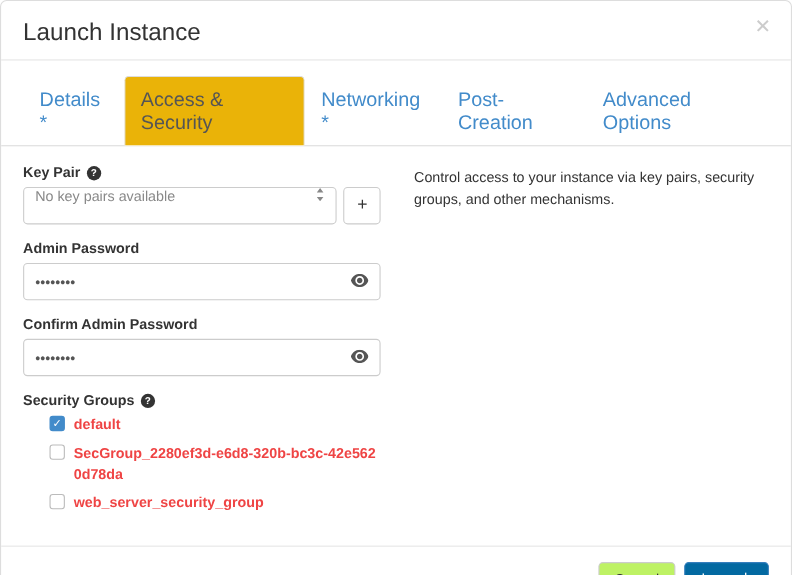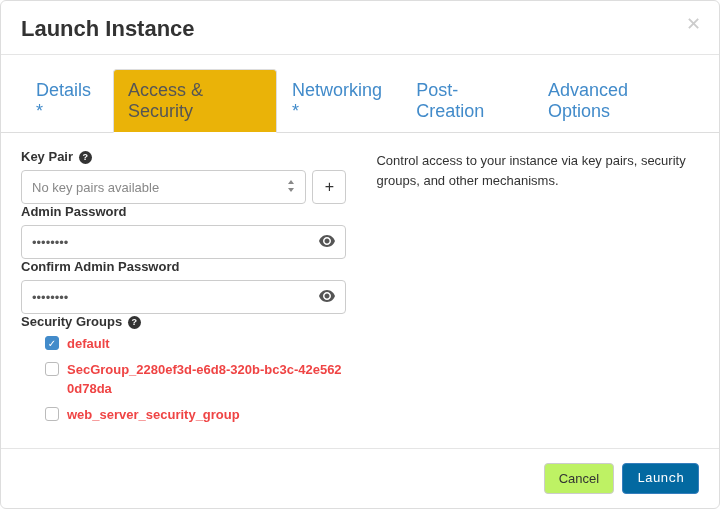--- a/index.html
+++ b/index.html
@@ -16,21 +16,21 @@
       border-radius: 6px;
       overflow: hidden;
     }
     .modal-header {
       padding: 15px 20px 12px;
       position: relative;
       border-bottom: 1px solid #e5e5e5;
     }
     .modal-title {
       font-size: 22px;
-      font-weight: 700;
+      font-weight: 400;
       color: #333;
     }
     .close-btn {
       position: absolute;
       top: 12px;
       right: 18px;
       color: #ccc;
       font-size: 18px;
       cursor: pointer;
       background: none;
@@ -69,21 +69,21 @@
       flex: 0 0 48%;
     }
     .help-col {
       flex: 1;
       color: #333;
       font-size: 13px;
       line-height: 1.5;
       padding-top: 2px;
     }
     .form-group {
-      margin-bottom: 0;
+      margin-bottom: 14px;
     }
     .form-label {
       display: block;
       font-weight: 700;
       font-size: 13px;
       color: #333;
       margin-bottom: 6px;
     }
     .help-icon {
       display: inline-block;
@@ -105,21 +105,21 @@
     .select-field, .input-field {
       flex: 1;
       height: 34px;
       border: 1px solid #ccc;
       border-radius: 4px;
       padding: 0 10px;
       font-size: 13px;
       color: #888;
       background: #fff;
       display: flex;
-      align-items: center;
+      align-items: flex-start;
       position: relative;
     }
     .select-caret {
       position: absolute;
       right: 10px;
       color: #888;
       font-size: 11px;
       line-height: 1;
     }
     .add-btn {

